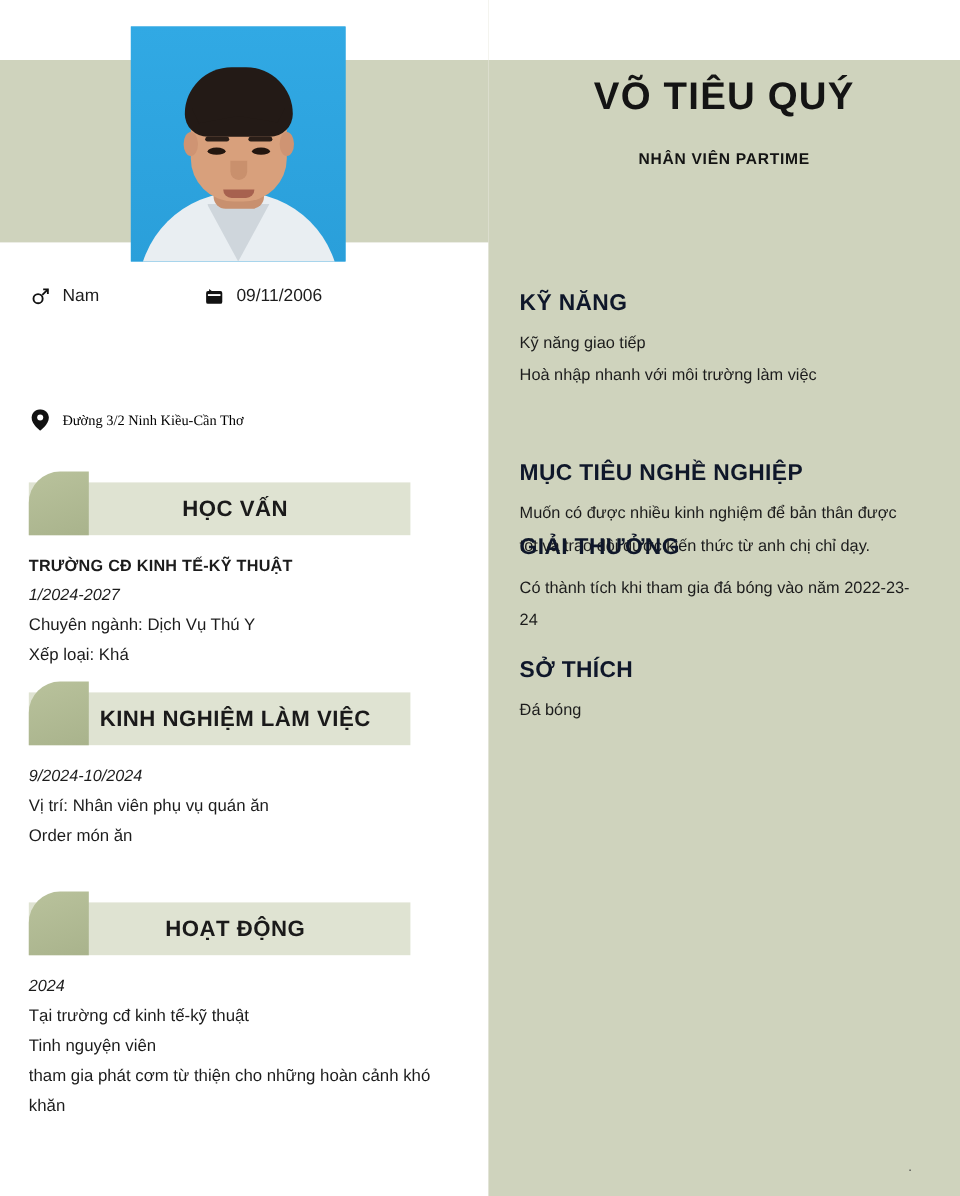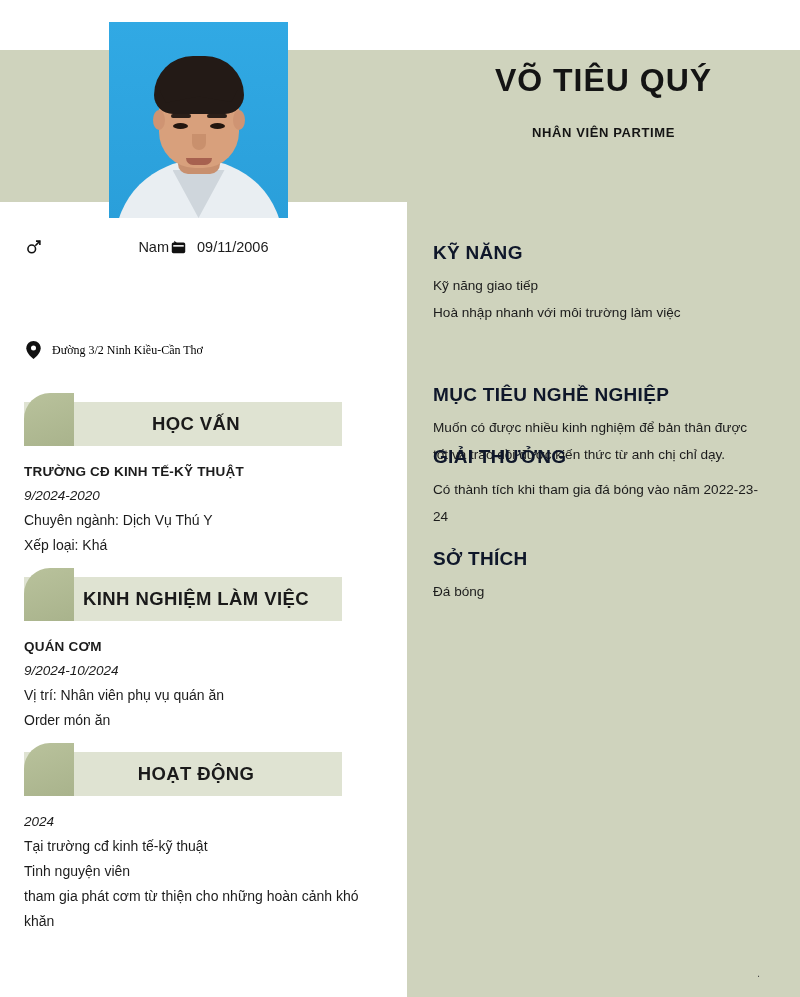--- a/index.html
+++ b/index.html
@@ -174,21 +174,20 @@
     width: 360px;
     display: flex;
     align-items: center;
     font-size: 14.5px;
     color: #1c1c1c;
   }
   .meta-item {
     display: flex;
     align-items: center;
     gap: 10px;
-    justify-content: space-between;
   }
   .meta-item.gender { width: 145px; }
   .meta-icon {
     display: inline-flex;
     width: 18px;
     height: 18px;
     align-items: center;
     justify-content: center;
     color: #111;
   }
@@ -387,33 +386,32 @@
     </div>
 
     <div class="sec" style="top:402px;">
       <div class="sec-head">
         <span class="ribbon"></span>
         <span class="sec-title">HỌC VẤN</span>
       </div>
     </div>
     <div class="sec-body" style="position:absolute; left:24px; top:448px;">
       <div class="entry-title">TRƯỜNG CĐ KINH TẾ-KỸ THUẬT</div>
-      <div class="entry-date">9/2024-2020</div>
+      <div class="entry-date">1/2024-2027</div>
       <div class="entry-line">Chuyên ngành: Dịch Vụ Thú Y</div>
       <div class="entry-line">Xếp loại: Khá</div>
     </div>
 
     <div class="sec" style="top:577px;border-radius:18px;">
       <div class="sec-head">
         <span class="ribbon"></span>
         <span class="sec-title">KINH NGHIỆM LÀM VIỆC</span>
       </div>
     </div>
     <div class="sec-body" style="position:absolute; left:24px; top:623px;">
-      <div class="entry-title">QUÁN CƠM</div>
       <div class="entry-date">9/2024-10/2024</div>
       <div class="entry-line">Vị trí: Nhân viên phụ vụ quán ăn</div>
       <div class="entry-line">Order món ăn</div>
     </div>
 
     <div class="sec" style="top:752px;">
       <div class="sec-head">
         <span class="ribbon"></span>
         <span class="sec-title">HOẠT ĐỘNG</span>
       </div>

